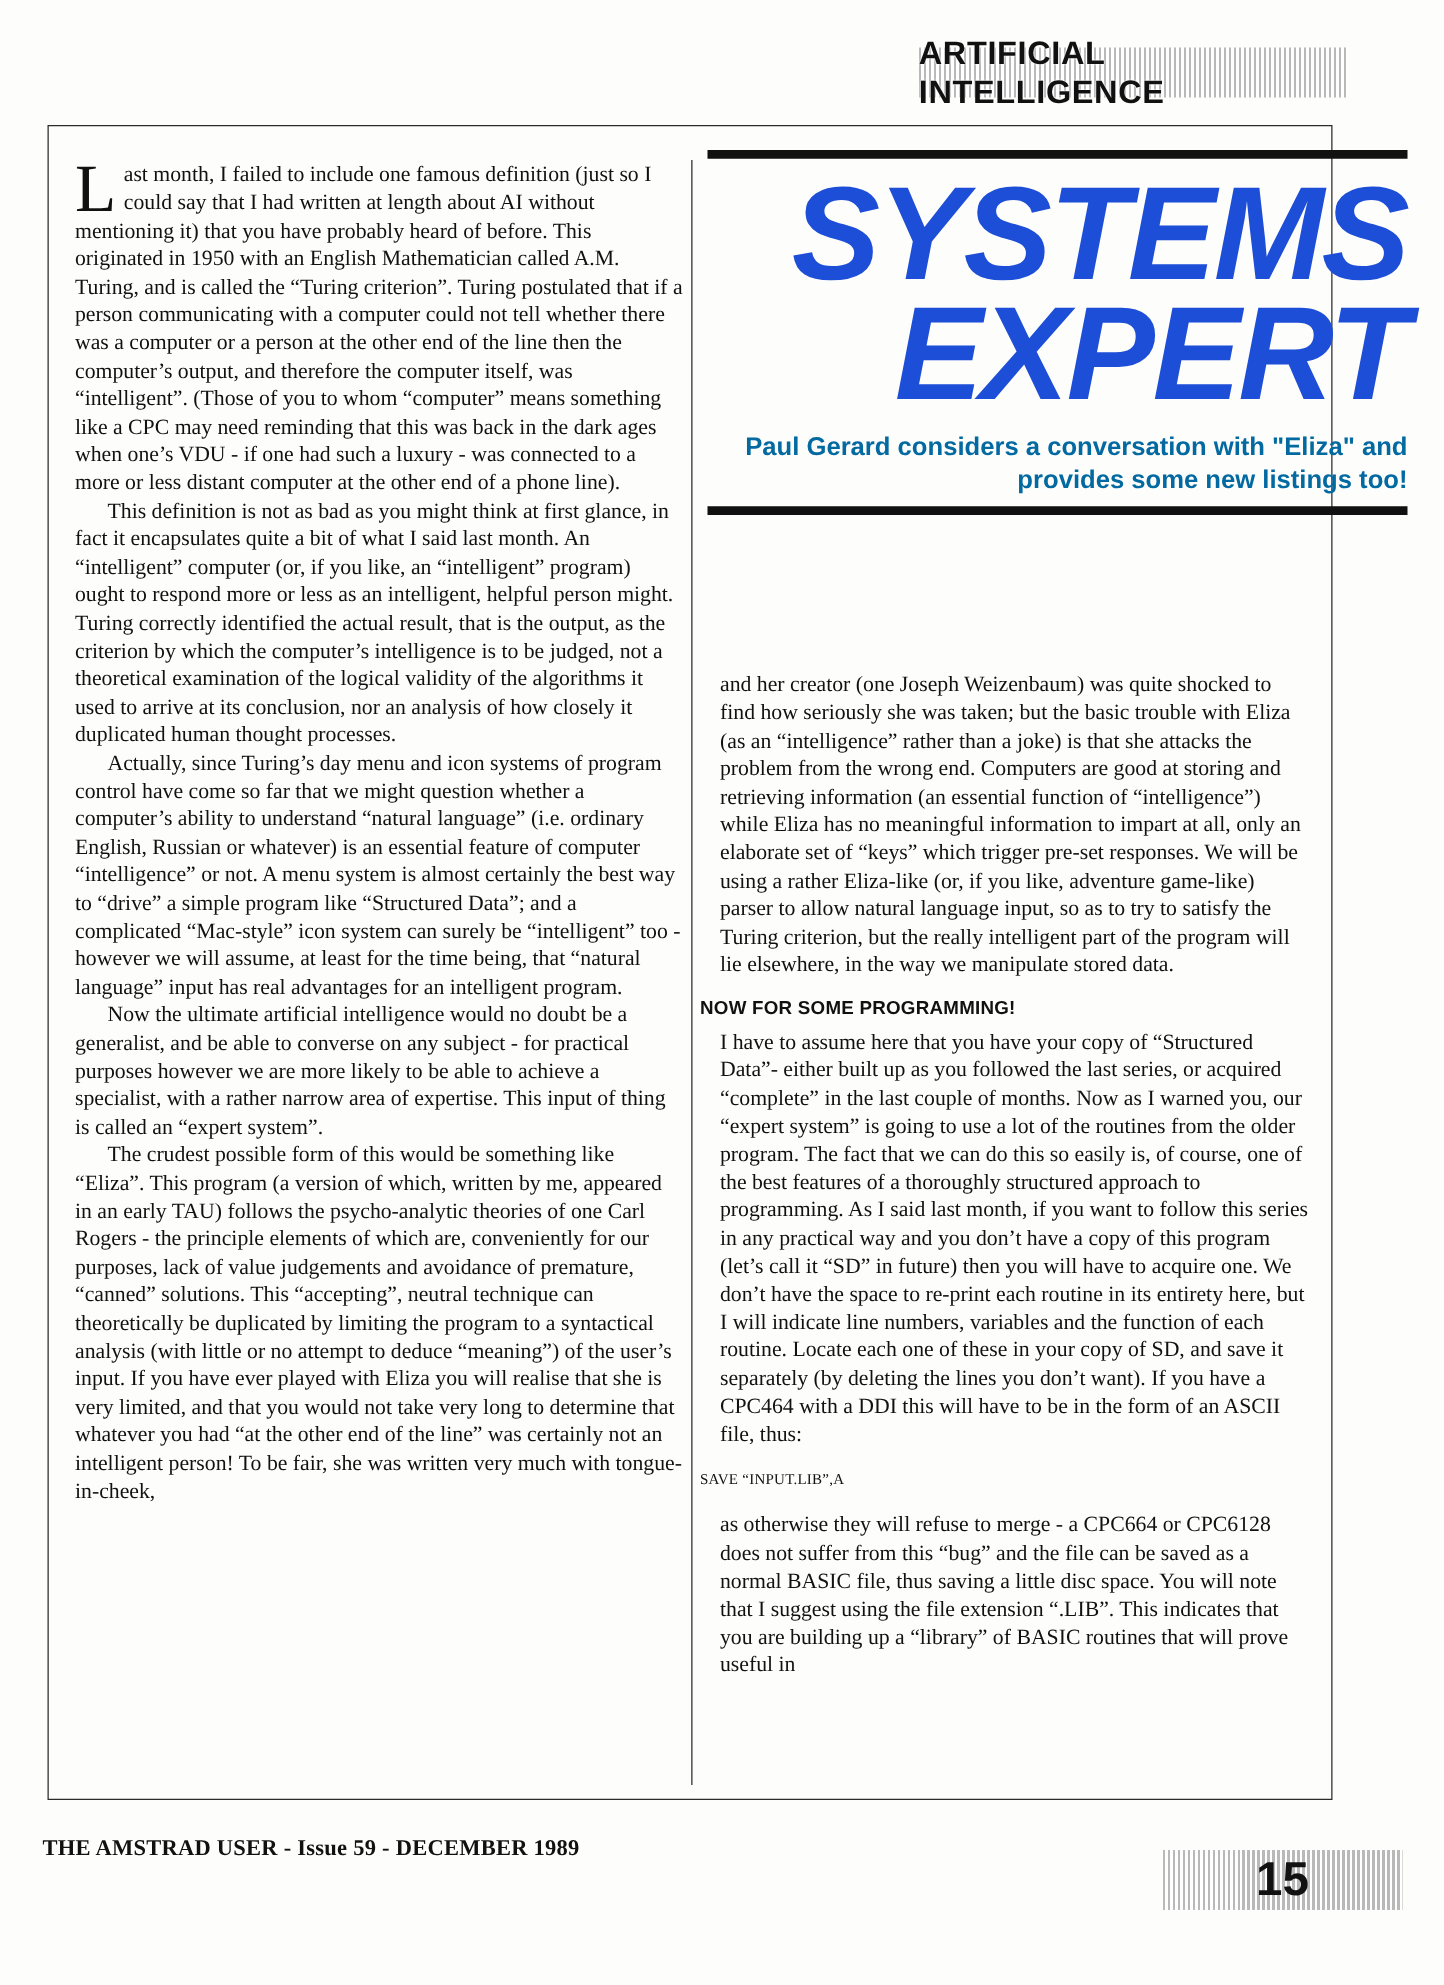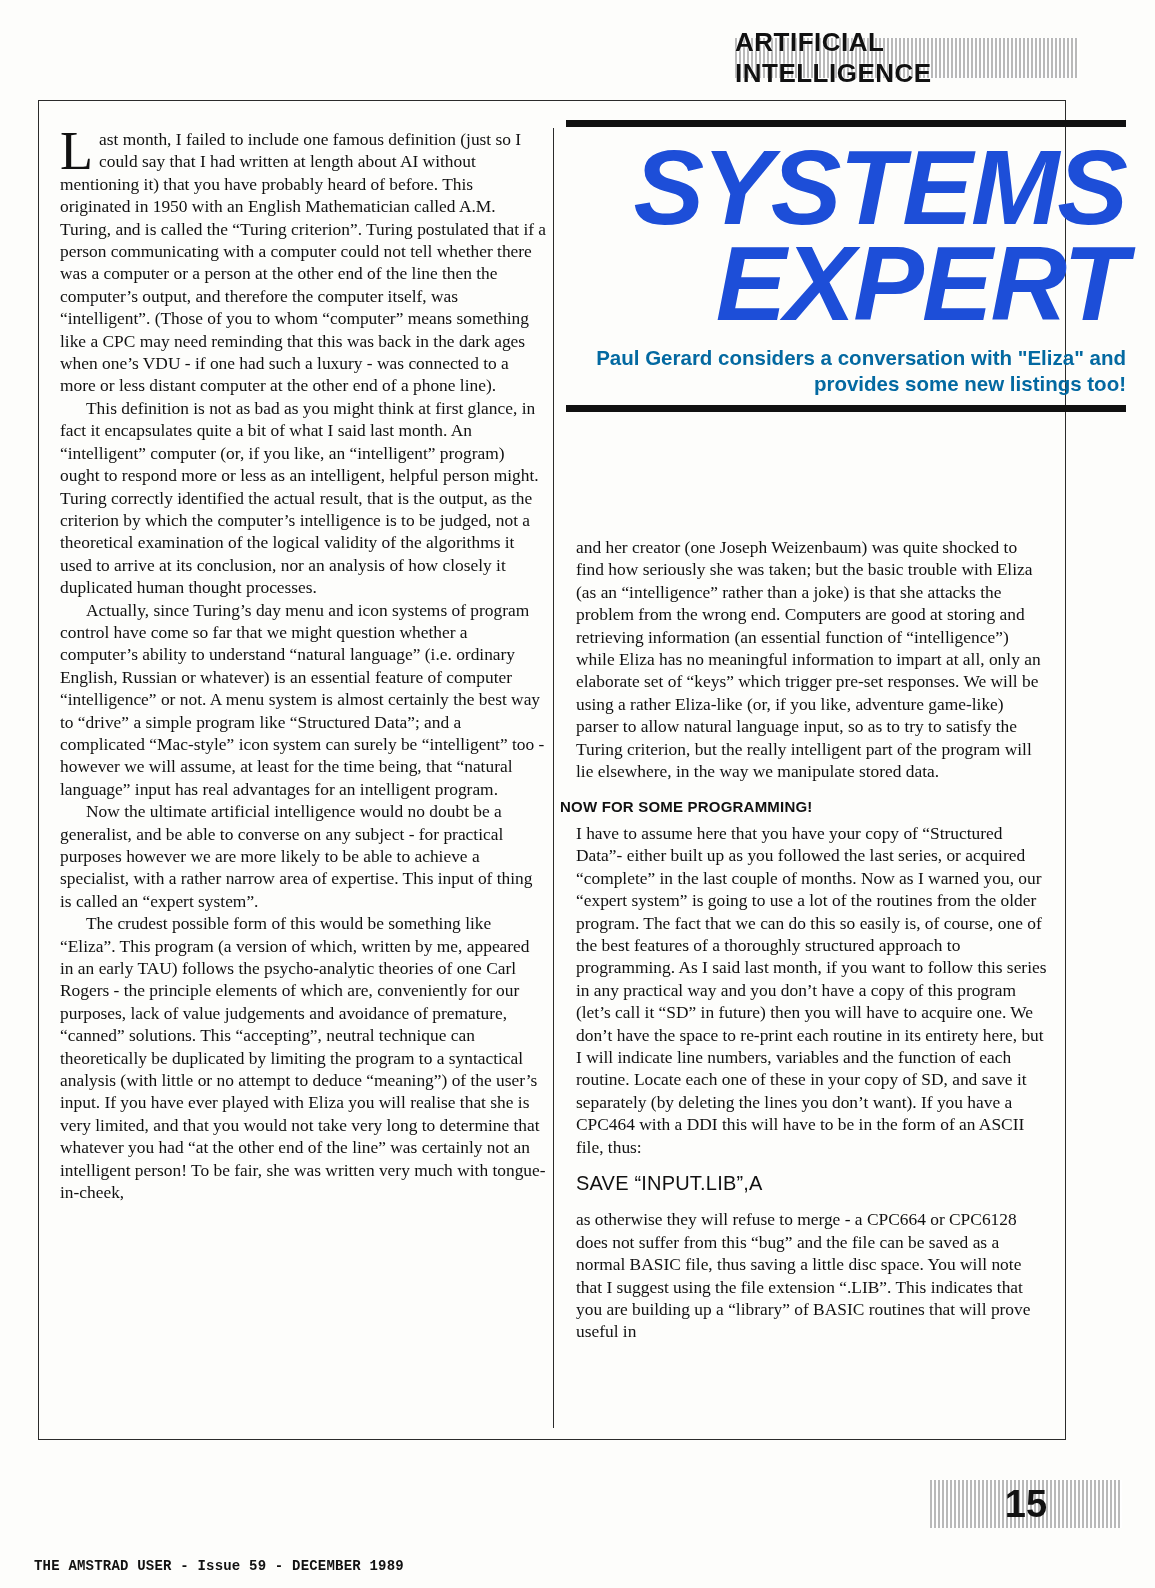--- a/index.html
+++ b/index.html
@@ -153,35 +153,35 @@
   
   .subhead {
     font-family: "Liberation Sans", sans-serif;
     font-weight: bold;
     font-size: 15px;
     letter-spacing: 0.2px;
     margin: 14px 0 3px 0;
     text-indent: 0;
   }
   .code-line {
-    font-family: Liberation Sans, sans-serif;
-    font-size: 20px;
+    font-family: Liberation Serif, serif;
+    font-size: 12px;
     letter-spacing: 0.2px;
-    margin: 14px 0 14px 16px;
+    margin: 14px 0 14px 0;
     text-indent: 0;
   }
 
   
   .footer-left {
     position: absolute;
     left: 34px;
-    top: 1558px;
-    font-family: Liberation Mono, monospace;
-    font-weight: bold;
-    font-size: 14px;
+    top: 1468px;
+    font-family: Liberation Serif, serif;
+    font-weight: bold;
+    font-size: 18px;
     letter-spacing: 0.2px;
     color: #111;
   }
   .footer-band {
     position: absolute;
     top: 1480px;
     left: 930px;
     width: 192px;
     height: 48px;
     background: repeating-linear-gradient(

